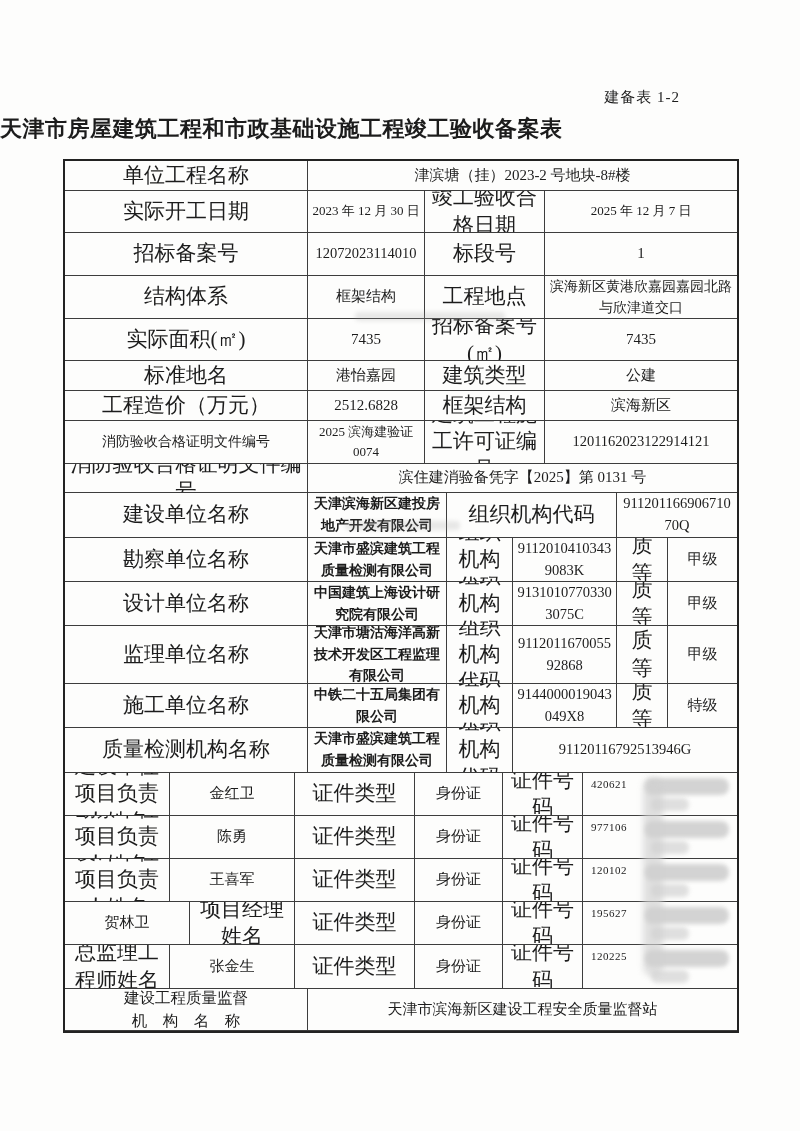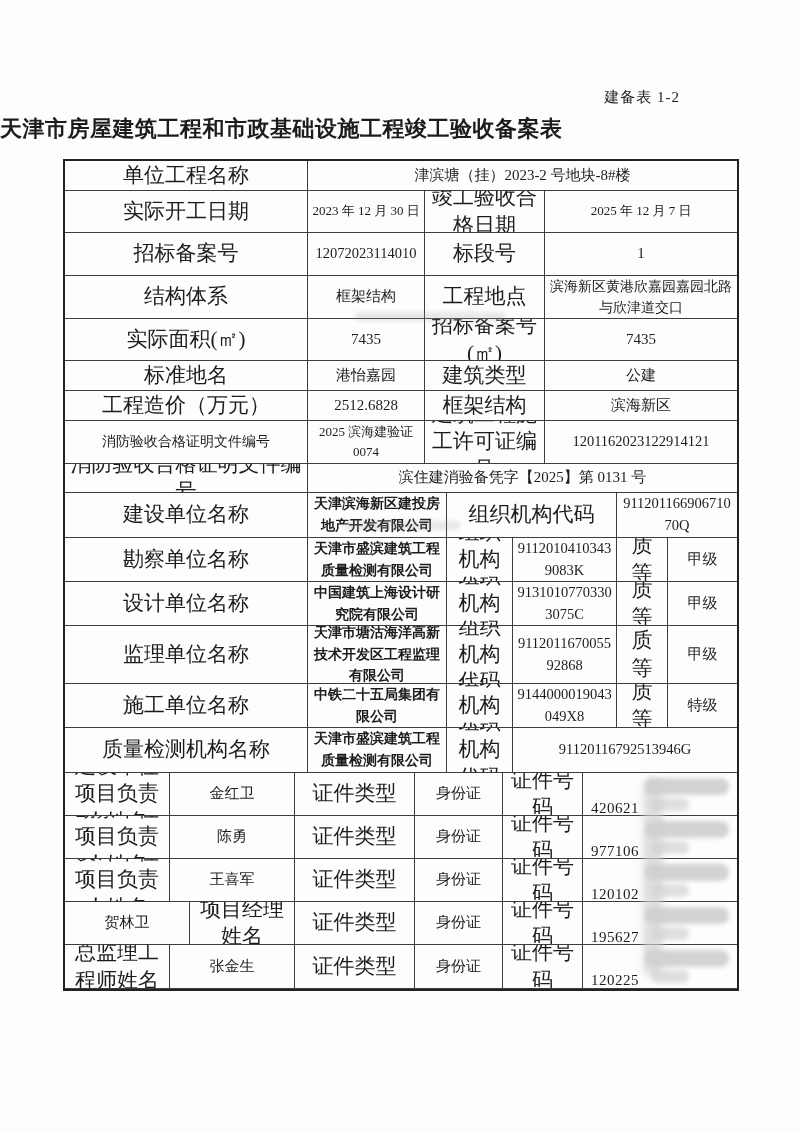--- a/index.html
+++ b/index.html
@@ -38,21 +38,21 @@
   
   .wa{flex:0 0 243px}.wb{flex:0 0 117px}.wc{flex:0 0 120px}.wd{flex:0 0 192px}.wspan{flex:0 0 429px}
   
   .ua{flex:0 0 243px}.uco{flex:0 0 139px}.ucl{flex:0 0 66px;padding:2px 8px;}
   .ucv{flex:0 0 104px}.ugl{flex:0 0 51px;padding:2px 10px;}.ugv{flex:0 0 69px}
   .uclw{flex:0 0 170px}.ucvw{flex:0 0 120px}.ucvx{flex:0 0 224px}
   
   .pa{flex:0 0 105px;padding:2px 6px;}.pn{flex:0 0 125px}.pt{flex:0 0 120px}
   .pid{flex:0 0 88px}.pnl{flex:0 0 80px}.pno{flex:0 0 154px}
   .idcell{justify-content:flex-start;align-items:flex-start;padding:4px 0 0 8px;position:relative;}
-  .idp{font-size:15px;letter-spacing:0.5px;margin-top:22px;}
+  .idp{font-size:11px;letter-spacing:0.5px;}
   .redact-h{
     position:absolute;left:62px;top:5px;width:84px;height:17px;
     background:#c9c9c9;filter:blur(2px);border-radius:8px;opacity:.8;
   }
   .redact-stub{
     position:absolute;left:68px;top:25px;width:38px;height:13px;
     background:#cccccc;filter:blur(2px);border-radius:6px;opacity:.6;
   }
   .redact-v{
     position:absolute;left:578px;top:616px;width:20px;height:200px;
@@ -242,19 +242,26 @@
       <div class="c pt lbl">证件类型</div>
       <div class="c pid val">身份证</div>
       <div class="c pnl lbl">证件号码</div>
       <div class="c pno idcell">
         <span class="idp">120225</span>
         <span class="redact-h"></span>
         <span class="redact-stub"></span>
       </div>
     </div>
 
+    <div class="row" style="height:42px">
+      <div class="c wa sup-label">
+        <span>建设工程质量监督</span>
+        <span>机　构　名　称</span>
+      </div>
+      <div class="c wspan val">天津市滨海新区建设工程安全质量监督站</div>
+    </div>
 
     <span class="redact-v"></span>
   </div>
 
   <span class="artifact a1"></span>
   <span class="artifact a2"></span>
 </div>
 
 </body></html>

